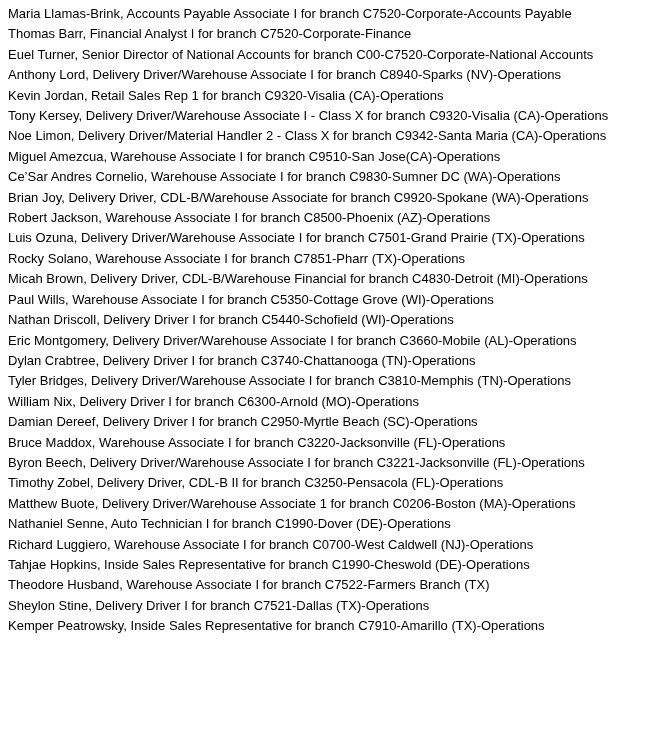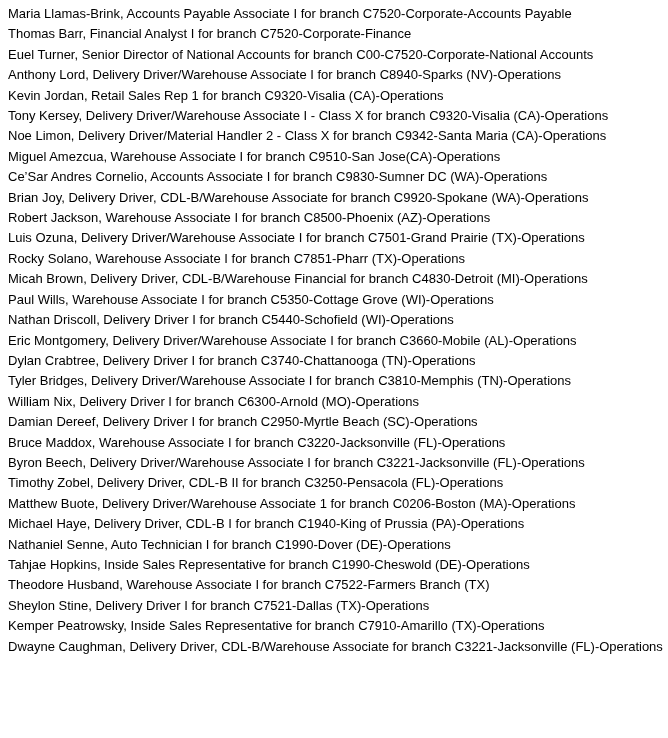--- a/index.html
+++ b/index.html
@@ -31,38 +31,37 @@
 <div class="page">
   <main class="employee-list">
     <div class="line">Maria Llamas-Brink, Accounts Payable Associate I for branch C7520-Corporate-Accounts Payable</div>
     <div class="line">Thomas Barr, Financial Analyst I for branch C7520-Corporate-Finance</div>
     <div class="line">Euel Turner, Senior Director of National Accounts for branch C00-C7520-Corporate-National Accounts</div>
     <div class="line">Anthony Lord, Delivery Driver/Warehouse Associate I for branch C8940-Sparks (NV)-Operations</div>
     <div class="line">Kevin Jordan, Retail Sales Rep 1 for branch C9320-Visalia (CA)-Operations</div>
     <div class="line">Tony Kersey, Delivery Driver/Warehouse Associate I - Class X for branch C9320-Visalia (CA)-Operations</div>
     <div class="line">Noe Limon, Delivery Driver/Material Handler 2 - Class X for branch C9342-Santa Maria (CA)-Operations</div>
     <div class="line">Miguel Amezcua, Warehouse Associate I for branch C9510-San Jose(CA)-Operations</div>
-    <div class="line">Ce’Sar Andres Cornelio, Accounts Associate I for branch C9830-Sumner DC (WA)-Operations</div>
+    <div class="line">Ce’Sar Andres Cornelio, Warehouse Associate I for branch C9830-Sumner DC (WA)-Operations</div>
     <div class="line">Brian Joy, Delivery Driver, CDL-B/Warehouse Associate for branch C9920-Spokane (WA)-Operations</div>
     <div class="line">Robert Jackson, Warehouse Associate I for branch C8500-Phoenix (AZ)-Operations</div>
     <div class="line">Luis Ozuna, Delivery Driver/Warehouse Associate I for branch C7501-Grand Prairie (TX)-Operations</div>
     <div class="line">Rocky Solano, Warehouse Associate I for branch C7851-Pharr (TX)-Operations</div>
     <div class="line">Micah Brown, Delivery Driver, CDL-B/Warehouse Financial for branch C4830-Detroit (MI)-Operations</div>
     <div class="line">Paul Wills, Warehouse Associate I for branch C5350-Cottage Grove (WI)-Operations</div>
     <div class="line">Nathan Driscoll, Delivery Driver I for branch C5440-Schofield (WI)-Operations</div>
     <div class="line">Eric Montgomery, Delivery Driver/Warehouse Associate I for branch C3660-Mobile (AL)-Operations</div>
     <div class="line">Dylan Crabtree, Delivery Driver I for branch C3740-Chattanooga (TN)-Operations</div>
     <div class="line">Tyler Bridges, Delivery Driver/Warehouse Associate I for branch C3810-Memphis (TN)-Operations</div>
     <div class="line">William Nix, Delivery Driver I for branch C6300-Arnold (MO)-Operations</div>
     <div class="line">Damian Dereef, Delivery Driver I for branch C2950-Myrtle Beach (SC)-Operations</div>
     <div class="line">Bruce Maddox, Warehouse Associate I for branch C3220-Jacksonville (FL)-Operations</div>
     <div class="line">Byron Beech, Delivery Driver/Warehouse Associate I for branch C3221-Jacksonville (FL)-Operations</div>
     <div class="line">Timothy Zobel, Delivery Driver, CDL-B II for branch C3250-Pensacola (FL)-Operations</div>
     <div class="line">Matthew Buote, Delivery Driver/Warehouse Associate 1 for branch C0206-Boston (MA)-Operations</div>
-    <div class="line">Michael Haye, Delivery Driver, CDL-B I for branch C1940-King of Prussia (PA)-Operations</div>
     <div class="line">Nathaniel Senne, Auto Technician I for branch C1990-Dover (DE)-Operations</div>
+    <div class="line">Richard Luggiero, Warehouse Associate I for branch C0700-West Caldwell (NJ)-Operations</div>
     <div class="line">Tahjae Hopkins, Inside Sales Representative for branch C1990-Cheswold (DE)-Operations</div>
     <div class="line">Theodore Husband, Warehouse Associate I for branch C7522-Farmers Branch (TX)</div>
     <div class="line">Sheylon Stine, Delivery Driver I for branch C7521-Dallas (TX)-Operations</div>
     <div class="line">Kemper Peatrowsky, Inside Sales Representative for branch C7910-Amarillo (TX)-Operations</div>
-    <div class="line">Dwayne Caughman, Delivery Driver, CDL-B/Warehouse Associate for branch C3221-Jacksonville (FL)-Operations</div>
   </main>
 </div>
 
 </body></html>

